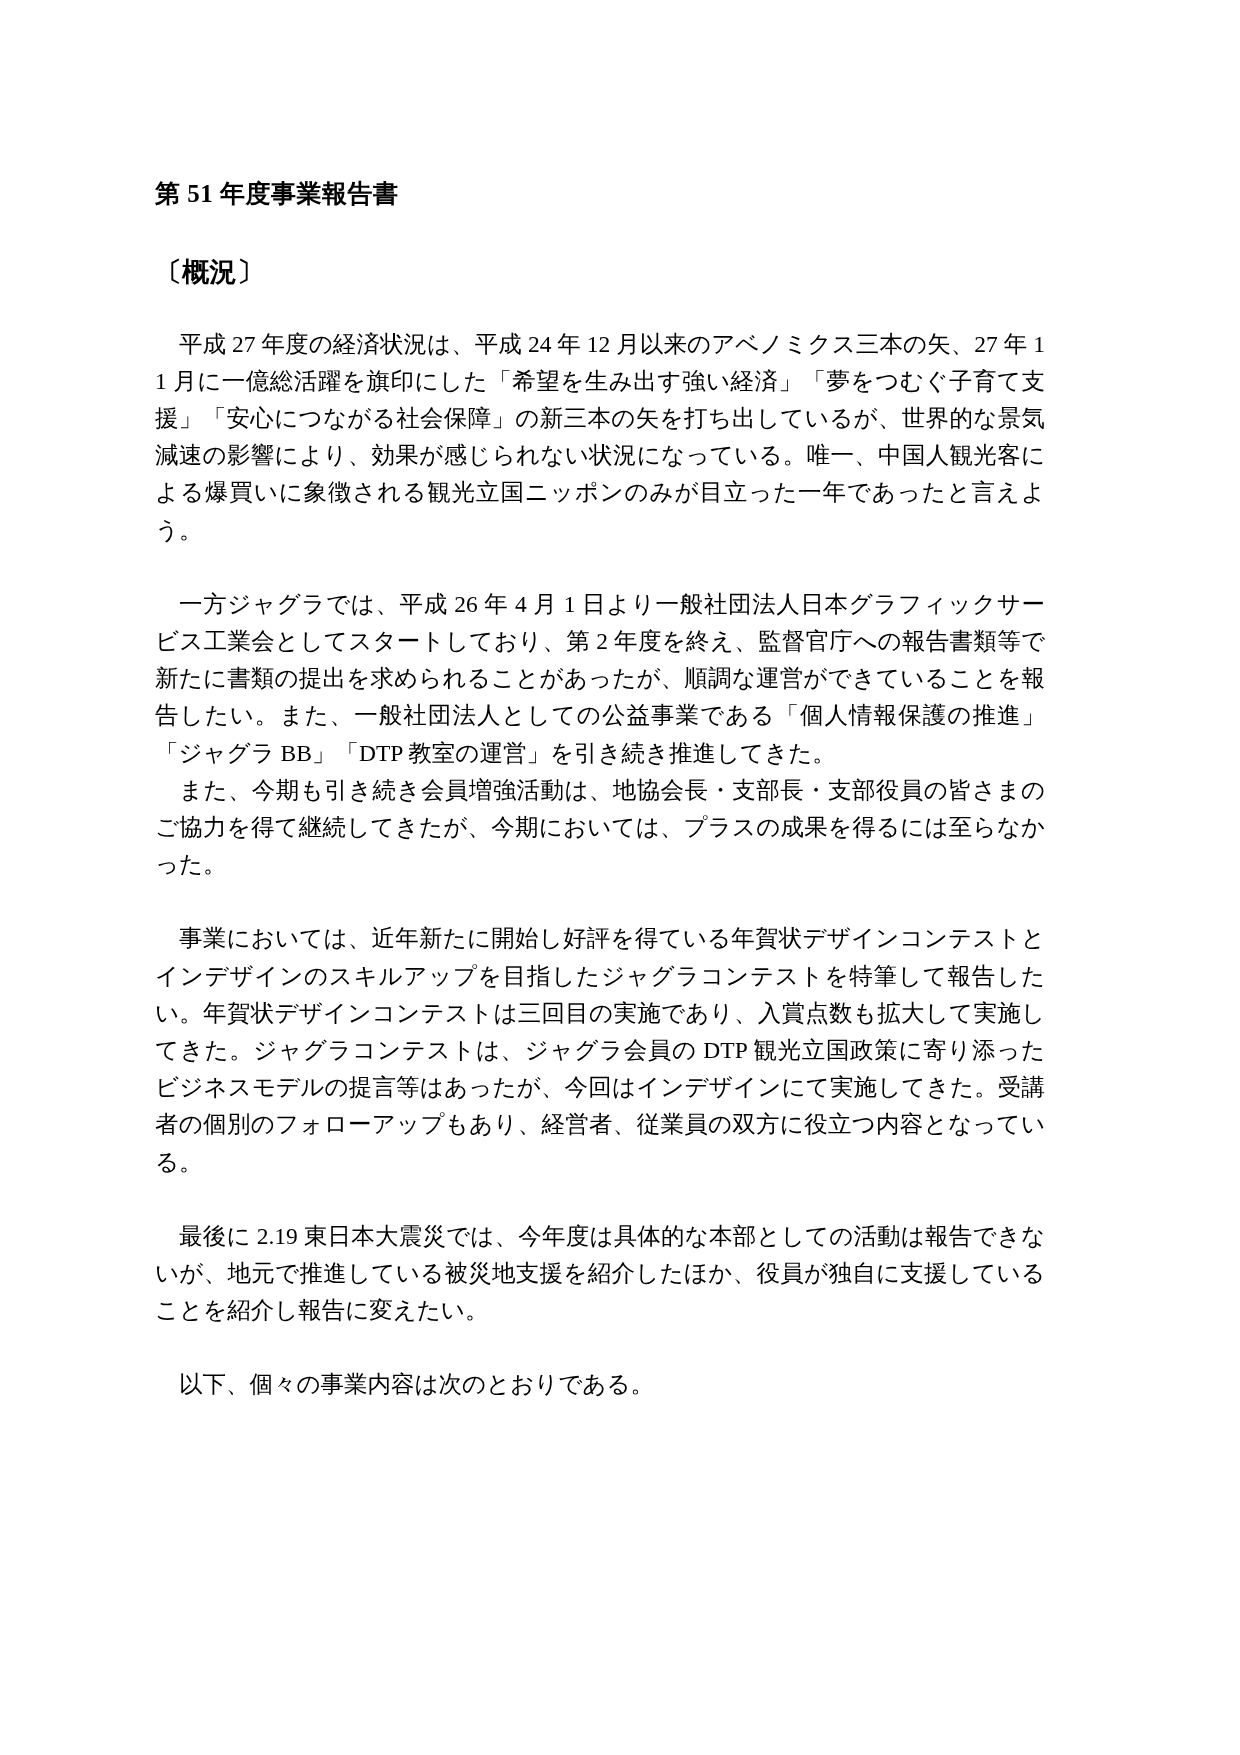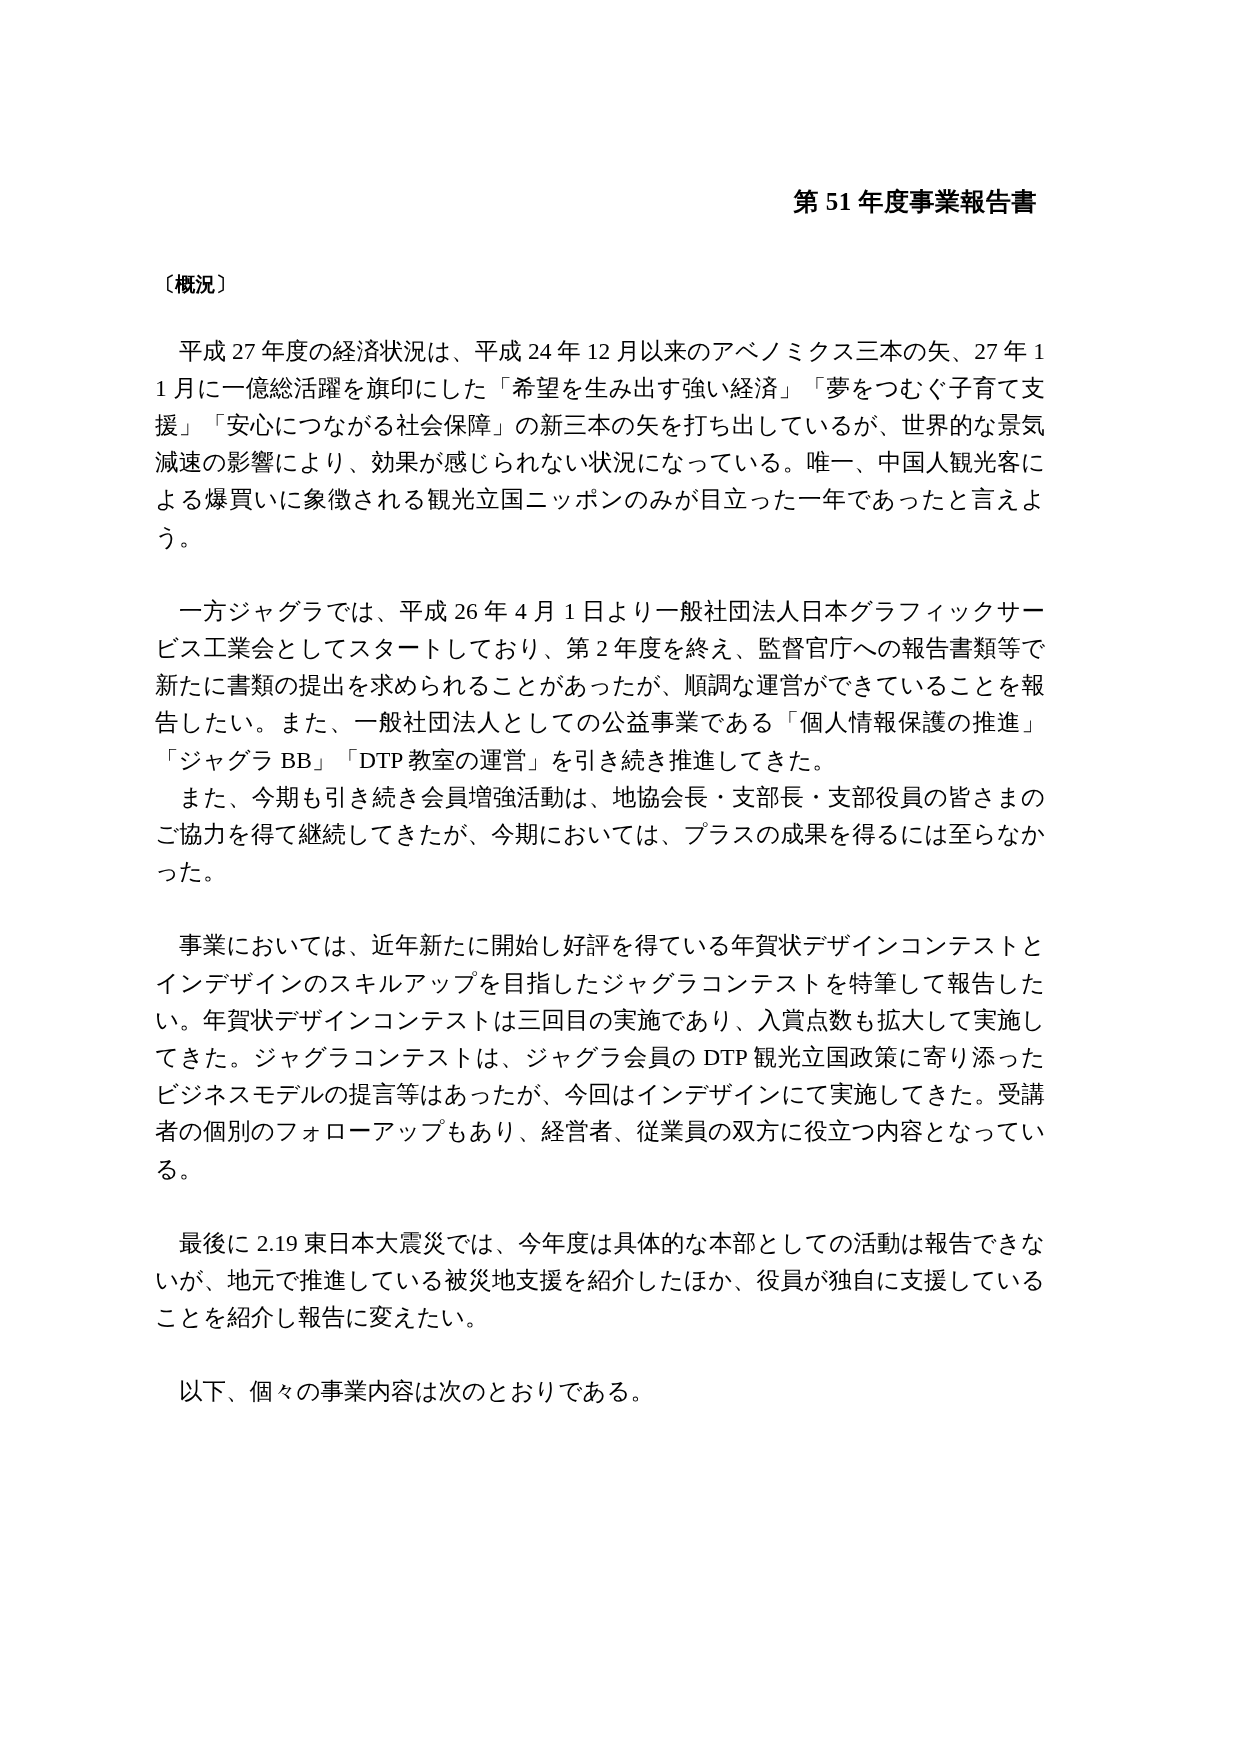--- a/index.html
+++ b/index.html
@@ -19,31 +19,31 @@
     box-sizing: border-box;
     overflow: hidden;
   }
   .content {
     position: absolute;
     left: 155px;
     top: 0;
     width: 890px;
   }
   .doc-title {
-    text-align: right;
+    text-align: left;
     font-weight: bold;
     font-size: 25px;
     line-height: 1.3;
-    margin: 8px;
+    margin: 0;
     padding-top: 178px;
     letter-spacing: 0.5px;
   }
   .section-heading {
     font-weight: bold;
-    font-size: 20px;
+    font-size: 27px;
     line-height: 1.3;
     margin: 0;
     padding-top: 44px;
     letter-spacing: 0.3px;
   }
   .para-block {
     margin: 0;
   }
   p.para {
     margin: 0;

